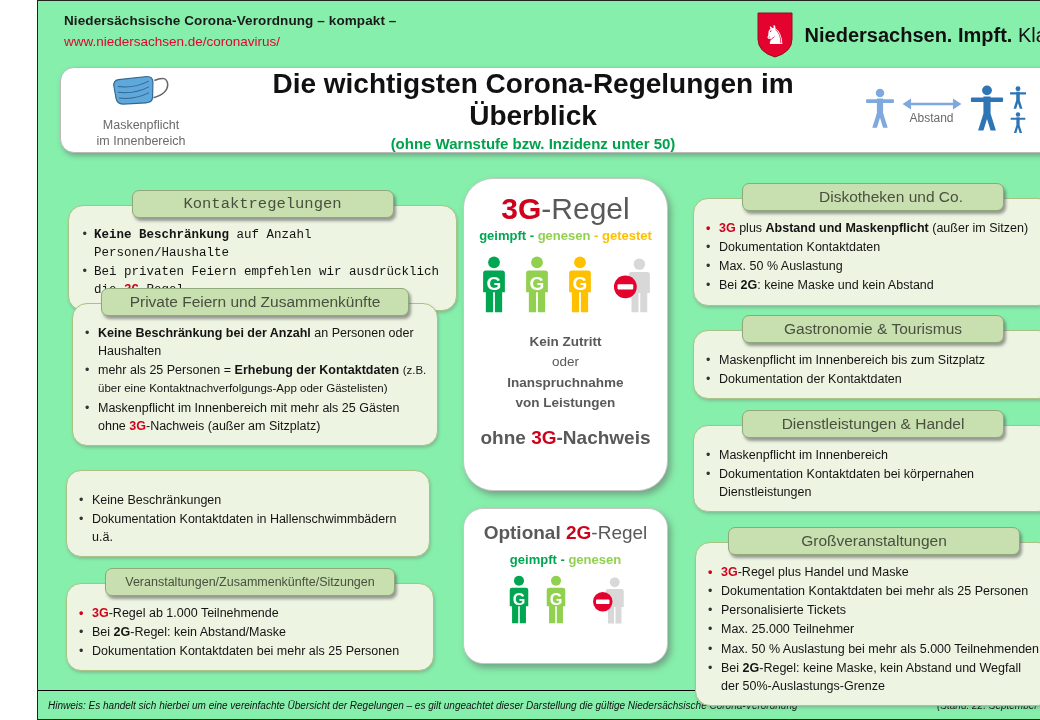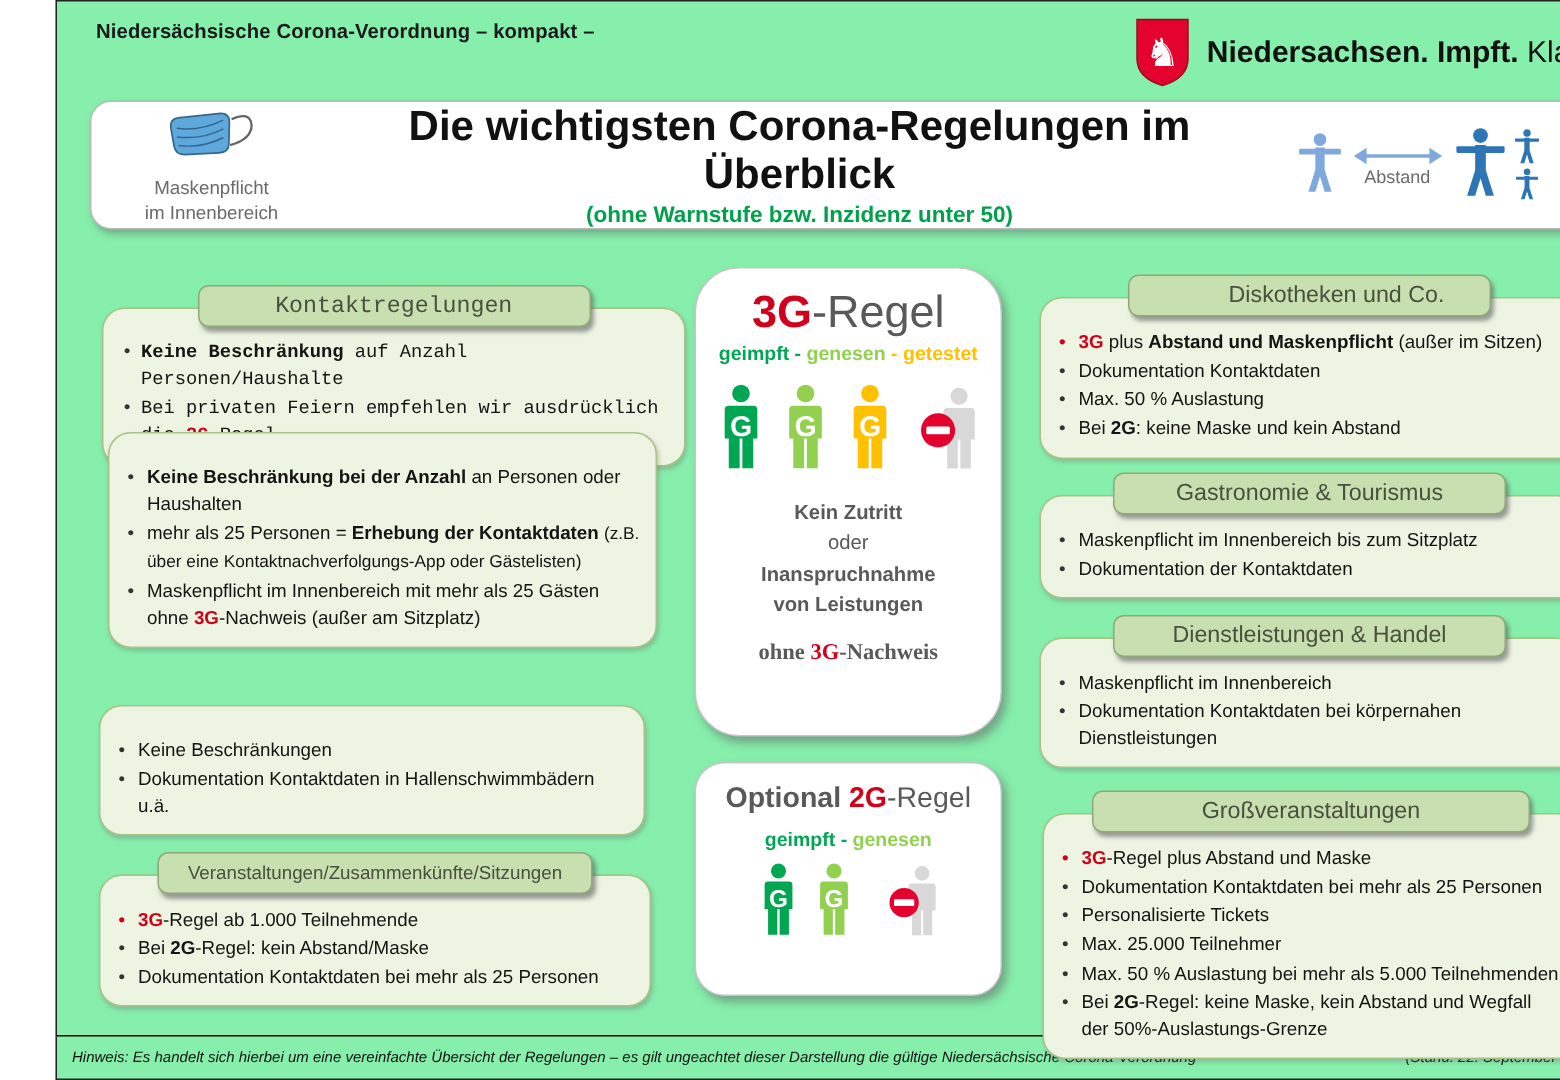--- a/index.html
+++ b/index.html
@@ -44,37 +44,37 @@
   .dot{flex:none;width:13px;color:#333;}
   .red-dot .dot{color:var(--red);font-weight:bold;}
   .b{font-weight:bold;}
   .red{color:var(--red);font-weight:bold;}
   .gray{color:var(--gray);}
   .small{font-size:11.5px;}
   .ls0{left:30px;top:189px;width:389px;font-family:Liberation Mono, monospace;} .ls0 .pill{width:262px;}
   .ls1{left:34px;top:287px;width:366px;} .ls1 .pill{width:308px;}
   .ls2{left:28px;top:469px;width:364px;} .ls2 .pill{width:252px;}
   .ls3{left:28px;top:567px;width:368px;} .ls3 .pill{width:290px;font-size:12.5px;padding:6px 4px;}
-  .rs0{left:655px;top:182px;width:360px;} .rs0 .pill{width:242px;padding-left:42px;}
+  .rs0{left:655px;top:182px;width:360px;} .rs0 .pill{width:262px;padding-left:42px;}
   .rs1{left:655px;top:314px;width:360px;} .rs1 .pill{width:262px;}
   .rs2{left:655px;top:409px;width:360px;} .rs2 .pill{width:262px;}
   .rs3{left:657px;top:526px;width:358px;} .rs3 .pill{width:292px;}
   
   .card{position:absolute;background:#fff;border:1px solid #c6c6c6;box-sizing:border-box;
         box-shadow:3px 4px 6px rgba(95,95,95,.5);text-align:center;}
   .card3g{left:425px;top:177px;width:205px;height:313px;border-radius:30px;padding-top:13px;}
   .card2g{left:425px;top:507px;width:205px;height:156px;border-radius:20px;padding-top:13px;}
   .c3-title{font-size:30px;color:var(--gray);}
   .c3-title .red{font-size:30px;}
   .c3-sub{font-size:13px;font-weight:bold;margin-top:2px;}
   .c-g1{color:var(--g1);} .c-g2{color:var(--g2);} .c-or{color:var(--or);}
   .figrow{display:flex;align-items:flex-end;justify-content:center;gap:3px;margin-top:13px;}
   .gtxt{font-family:"Liberation Sans",sans-serif;font-size:21px;font-weight:bold;fill:#fff;text-anchor:middle;}
   .c3-mid{margin-top:18px;font-size:13.5px;color:var(--gray);line-height:1.5;}
-  .c3-bottom{margin-top:14px;font-size:15px;color:var(--gray);font-family:Liberation Serif, serif;}
+  .c3-bottom{margin-top:14px;font-size:19px;color:var(--gray);}
   .c2-title{font-size:19px;color:var(--gray);}
   .c2-sub{font-size:13px;font-weight:bold;margin-top:8px;}
   
   .footer{position:absolute;left:0;right:0;bottom:0;height:29px;border-top:1px solid #000;
           display:flex;align-items:center;justify-content:space-between;padding:0 10px;box-sizing:border-box;}
   .foot-note,.foot-stand{font-size:10px;font-style:italic;color:#111;}
   .hiddefs{position:absolute;width:0;height:0;overflow:hidden;}
 </style>
 </head>
 <body>
@@ -89,20 +89,21 @@
       <circle cx="22" cy="6" r="5.5"></circle>
       <path d="M18 13 h8 v1 h13 q1 0 1 1 v3 q0 1 -1 1 h-13 v13 l6 19 h-6 l-4 -13 -4 13 h-6 l6 -19 v-13 h-13 q-1 0 -1 -1 v-3 q0 -1 1 -1 h13 z"></path>
     </symbol>
   </defs>
 </svg>
 
 <div class="page">
 
   <div class="top-left">
     <div class="top-title">Niedersächsische Corona-Verordnung – kompakt –</div>
+    <a class="top-url" href="#">www.niedersachsen.de/coronavirus/</a>
   </div>
   <div class="brand">
     <svg class="shield" viewBox="0 0 40 48">
       <path d="M3 2 h34 v26 q0 13 -17 18 q-17 -5 -17 -18 z" fill="#E4032E" stroke="#8f0f22" stroke-width="1"></path>
       <text x="20" y="33" font-size="26" fill="#ffffff" text-anchor="middle">♞</text>
     </svg>
     <div class="brand-text">
       <span class="bt-b">Niedersachsen. Impft.</span><span> Klar.</span>
     </div>
   </div>
@@ -160,20 +161,21 @@
           <span class="dot">•</span>
           <span class="btxt"><span class="b">Keine Beschränkung</span><span>  auf Anzahl Personen/Haushalte</span></span>
         </div>
         <div class="bullet">
           <span class="dot">•</span>
           <span class="btxt"><span>Bei privaten Feiern empfehlen wir ausdrücklich die </span><span class="red">3G</span><span>-Regel</span></span>
         </div>
       </div>
   </section>
   <section class="sec ls1">
+    <div class="pill">Private Feiern und Zusammenkünfte</div>
     <div class="box">
         <div class="bullet">
           <span class="dot">•</span>
           <span class="btxt"><span class="b">Keine Beschränkung bei der Anzahl</span><span> an Personen oder Haushalten</span></span>
         </div>
         <div class="bullet">
           <span class="dot">•</span>
           <span class="btxt"><span>mehr als 25 Personen = </span><span class="b">Erhebung der Kontaktdaten</span><span> </span><span class="small">(z.B. über eine Kontaktnachverfolgungs-App oder Gästelisten)</span></span>
         </div>
         <div class="bullet">
@@ -257,21 +259,21 @@
           <span class="dot">•</span>
           <span class="btxt"><span>Dokumentation Kontaktdaten bei körpernahen Dienstleistungen</span></span>
         </div>
       </div>
   </section>
   <section class="sec rs3">
     <div class="pill">Großveranstaltungen</div>
     <div class="box">
         <div class="bullet red-dot">
           <span class="dot">•</span>
-          <span class="btxt"><span class="red">3G</span><span>-Regel plus Abstand und Maske</span></span>
+          <span class="btxt"><span class="red">3G</span><span>-Regel plus Handel und Maske</span></span>
         </div>
         <div class="bullet">
           <span class="dot">•</span>
           <span class="btxt"><span>Dokumentation Kontaktdaten bei mehr als 25 Personen</span></span>
         </div>
         <div class="bullet">
           <span class="dot">•</span>
           <span class="btxt"><span>Personalisierte Tickets</span></span>
         </div>
         <div class="bullet">

